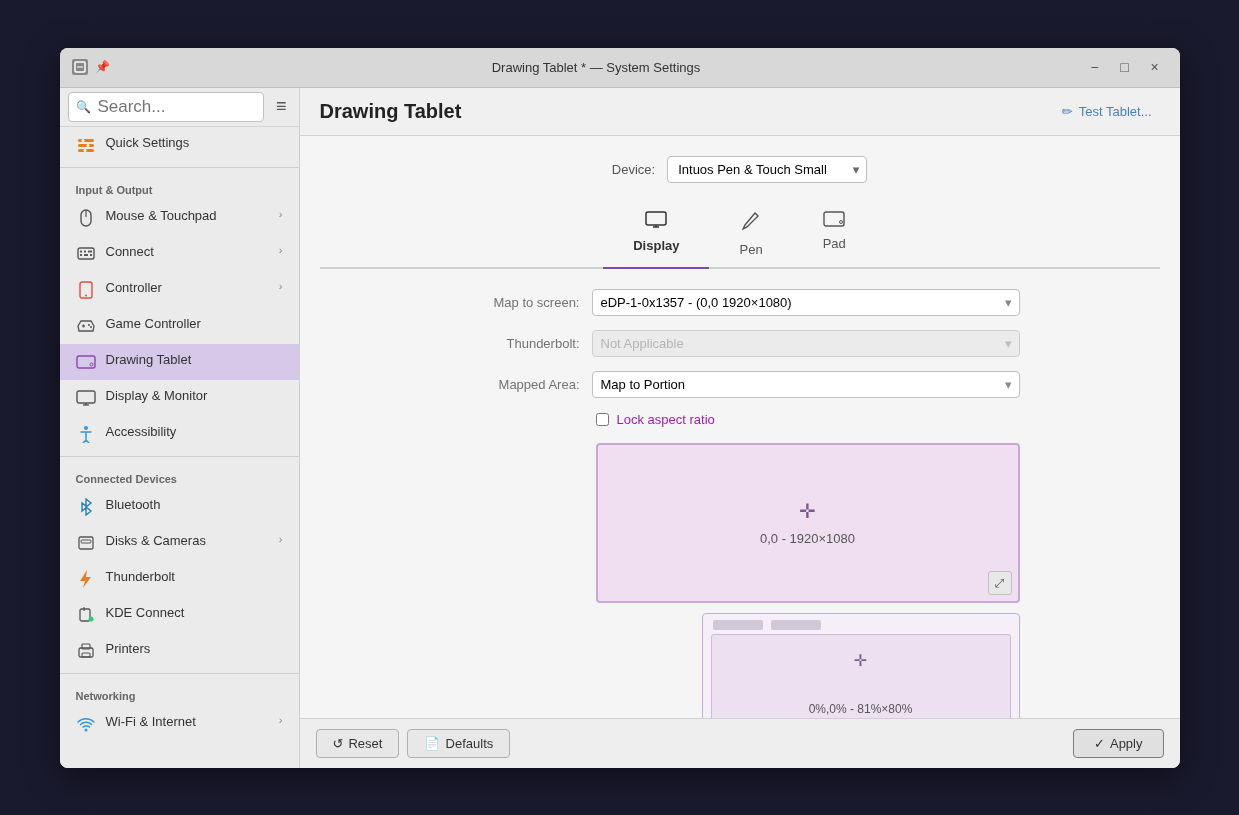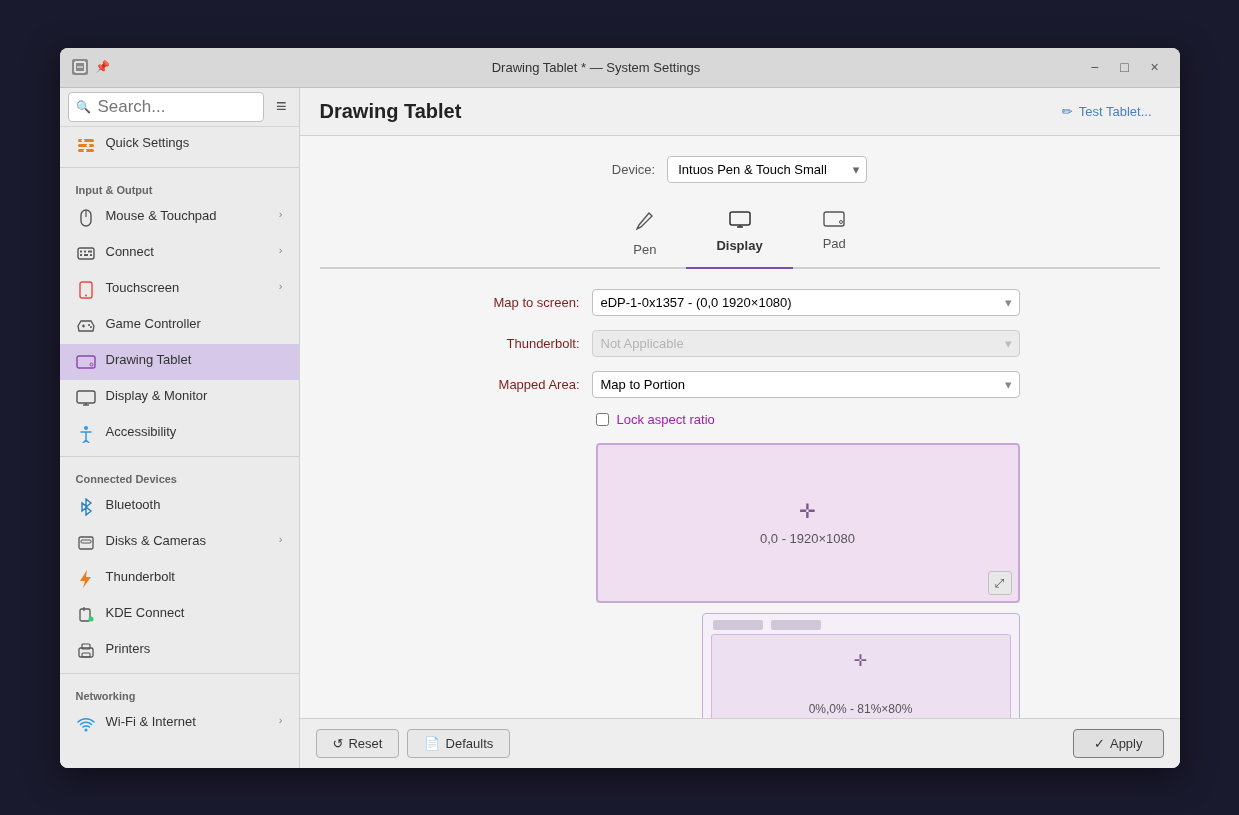--- a/index.html
+++ b/index.html
@@ -263,21 +263,21 @@
     }
     .form-row {
       display: flex;
       align-items: center;
       margin-bottom: 14px;
       gap: 12px;
     }
     .form-label {
       width: 120px;
       text-align: right;
-      color: #7f1d1d;
+      color: #737373;
       font-size: 13px;
       flex-shrink: 0;
     }
     .form-control {
       flex: 1;
     }
     .form-select {
       width: 100%;
       padding: 5px 28px 5px 8px;
       border: 1px solid #c0c0c0;
@@ -531,21 +531,21 @@
         <span class="chevron">›</span>
       </div>
 
       <div class="sidebar-item">
         <span class="icon">
           <svg width="16" height="18" viewBox="0 0 16 18" fill="none">
             <rect x="2" y="1" width="12" height="16" rx="2" stroke="#e74c3c" stroke-width="1.4" fill="none"></rect>
             <circle cx="8" cy="14.5" r="1" fill="#e74c3c"></circle>
           </svg>
         </span>
-        <span>Touchscreen</span>
+        <span>Controller</span>
         <span class="chevron">›</span>
       </div>
 
       <div class="sidebar-item">
         <span class="icon">
           <svg width="20" height="14" viewBox="0 0 20 14" fill="none">
             <path d="M5 2h10l3 5-1 5H3L2 7l3-5z" stroke="#555" stroke-width="1.3" fill="none"></path>
             <line x1="6" y1="7" x2="9" y2="7" stroke="#555" stroke-width="1.2"></line>
             <line x1="7.5" y1="5.5" x2="7.5" y2="8.5" stroke="#555" stroke-width="1.2"></line>
             <circle cx="13" cy="6" r="1" fill="#555"></circle>
@@ -675,37 +675,37 @@
         <div class="device-row">
           <span class="device-label">Device:</span>
           <div class="select-wrapper">
             <select class="device-select">
               <option>Intuos Pen &amp; Touch Small</option>
             </select>
           </div>
         </div>
 
         <div class="tabs-row">
-          <div class="tab">
-            <span class="tab-icon">
-              <svg width="18" height="22" viewBox="0 0 18 22" fill="none">
-                <path d="M13 2l3 3-11 11-4 2 2-4L13 2z" stroke="#555" stroke-width="1.4" fill="none"></path>
-              </svg>
-            </span>
-            <span>Pen</span>
-          </div>
           <div class="tab active">
             <span class="tab-icon">
               <svg width="22" height="18" viewBox="0 0 22 18" fill="none">
                 <rect x="1" y="1" width="20" height="13" rx="2" stroke="#333" stroke-width="1.5" fill="none"></rect>
                 <line x1="8" y1="16" x2="14" y2="16" stroke="#333" stroke-width="1.5"></line>
                 <line x1="11" y1="14" x2="11" y2="16" stroke="#333" stroke-width="1.5"></line>
               </svg>
             </span>
             <span>Display</span>
+          </div>
+          <div class="tab">
+            <span class="tab-icon">
+              <svg width="18" height="22" viewBox="0 0 18 22" fill="none">
+                <path d="M13 2l3 3-11 11-4 2 2-4L13 2z" stroke="#555" stroke-width="1.4" fill="none"></path>
+              </svg>
+            </span>
+            <span>Pen</span>
           </div>
           <div class="tab">
             <span class="tab-icon">
               <svg width="22" height="16" viewBox="0 0 22 16" fill="none">
                 <rect x="1" y="1" width="20" height="14" rx="2" stroke="#555" stroke-width="1.4" fill="none"></rect>
                 <circle cx="18" cy="11" r="1.5" stroke="#555" stroke-width="1" fill="none"></circle>
               </svg>
             </span>
             <span>Pad</span>
           </div>

